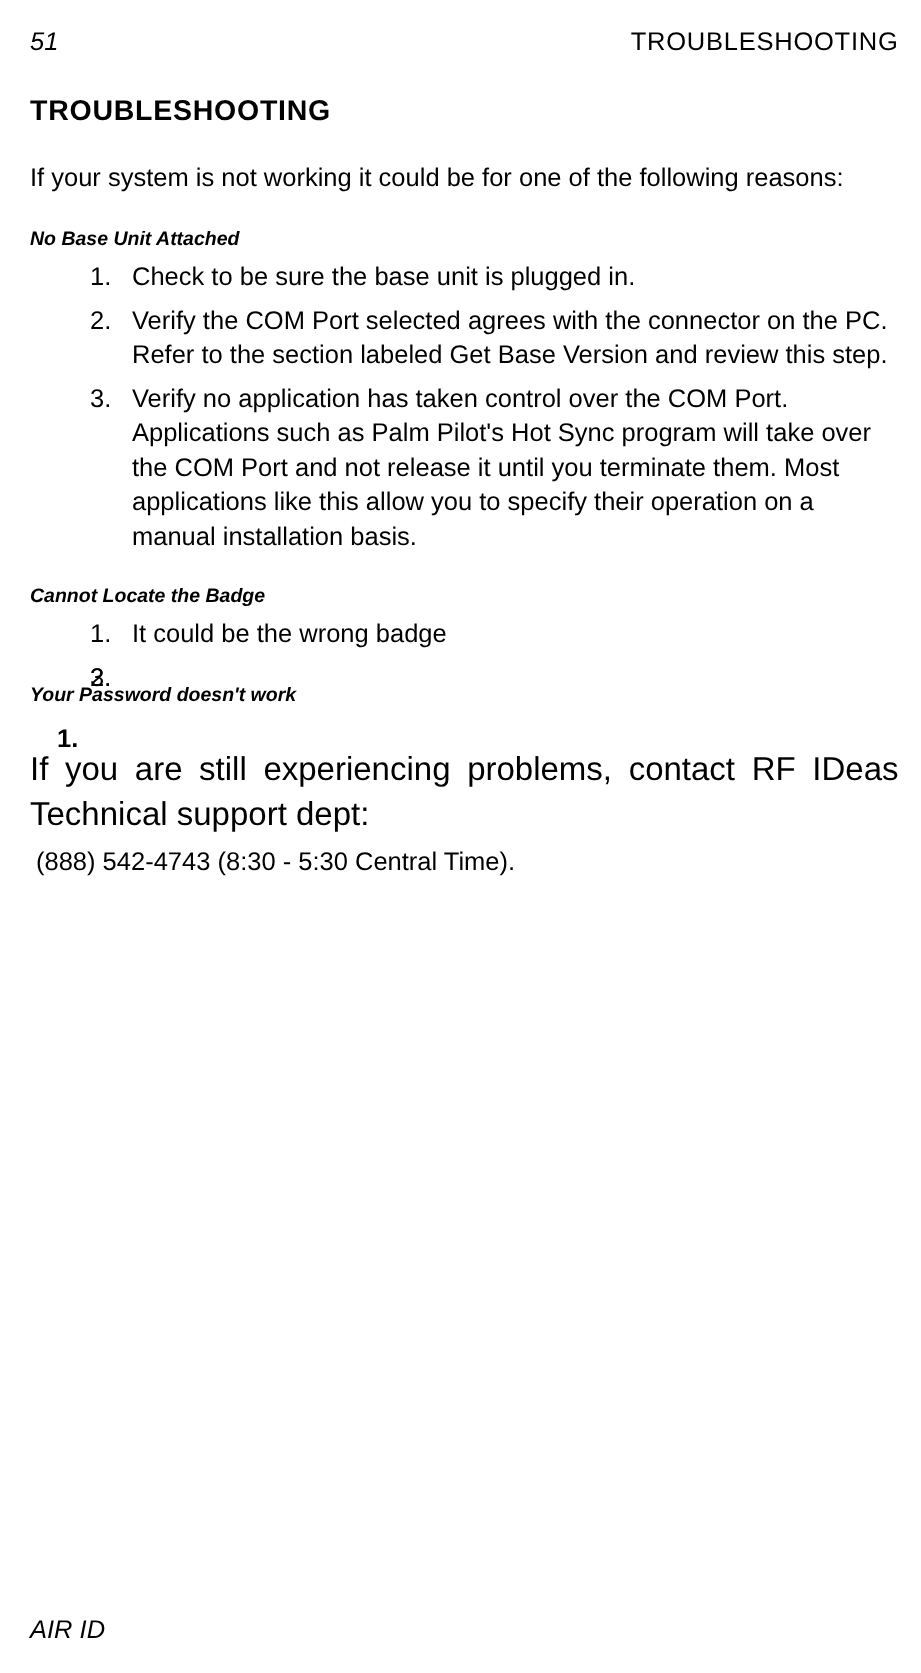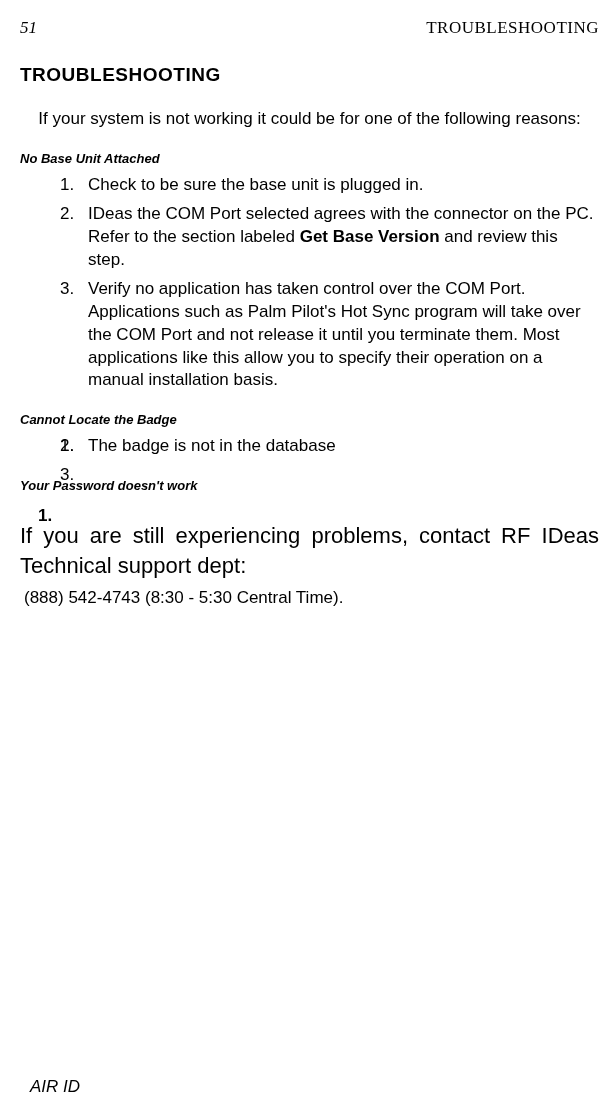--- a/index.html
+++ b/index.html
@@ -12,35 +12,33 @@
       padding: 18px 15px 18px 20px;
       position: relative;
     }
     .header-row {
       display: flex;
       justify-content: space-between;
       align-items: baseline;
       font-style: italic;
       font-size: 17px;
       margin-bottom: 26px;
-      font-family: Liberation Serif, serif;
     }
     .page-number { font-style: italic; }
     .header-title { font-style: normal; letter-spacing: 0.5px; }
     .main-title {
       font-size: 19px;
       font-weight: bold;
       letter-spacing: 0.5px;
       margin-bottom: 22px;
     }
     .intro {
       font-size: 17px;
       line-height: 1.35;
       margin-bottom: 20px;
-      text-align: center;
     }
     .section-title {
       font-size: 13px;
       font-weight: bold;
       font-style: italic;
       margin-bottom: 8px;
     }
     .section-title.spaced { margin-top: 16px; margin-bottom: 12px; }
     ol.list {
       list-style: none;
@@ -69,36 +67,36 @@
       line-height: 1.35;
       position: relative;
       padding-left: 28px;
     }
     ol.list2 li .num {
       position: absolute;
       left: 0;
       top: 0;
       font-weight: bold;
     }
-    .bold-inline { font-weight: bold; }
+    .bold-inline { font-weight: normal; }
     .closing {
       font-size: 22px;
       line-height: 1.35;
       margin-bottom: 6px;
       text-align: justify;
     }
     .phone {
       font-size: 17px;
       line-height: 1.35;
       padding-left: 4px;
     }
     .footer {
       position: absolute;
       bottom: 18px;
-      left: 30px;
+      left: 20px;
       font-style: italic;
       font-size: 17px;
     }
   </style>
 </head>
 <body>
 
 <div class="header-row">
   <span class="page-number">51</span>
   <span class="header-title">TROUBLESHOOTING</span>
@@ -109,36 +107,36 @@
 <div class="intro">If your system is not working it could be for one of the following reasons:</div>
 
 <div class="section-title">No Base Unit Attached</div>
 <ol class="list">
   <li>
     <span class="num">1.</span>
     <span>Check to be sure the base unit is plugged in.</span>
   </li>
   <li>
     <span class="num">2.</span>
-    <span>IDeas the COM Port selected agrees with the connector on the PC. Refer to the section labeled </span><span class="bold-inline">Get Base Version</span><span> and review this step.</span>
+    <span>Verify the COM Port selected agrees with the connector on the PC. Refer to the section labeled </span><span class="bold-inline">Get Base Version</span><span> and review this step.</span>
   </li>
   <li>
     <span class="num">3.</span>
     <span>Verify no application has taken control over the COM Port. Applications such as Palm Pilot's Hot Sync program will take over the COM Port and not release it until you terminate them.  Most applications like this allow you to specify their operation on a manual installation basis.</span>
   </li>
 </ol>
 
 <div class="section-title">Cannot Locate the Badge</div>
 <ol class="list">
   <li>
     <span class="num">1.</span>
+    <span>It could be the wrong badge</span>
   </li>
   <li>
     <span class="num">2.</span>
-    <span>The badge is not in the database</span>
   </li>
   <li>
     <span class="num">3.</span>
   </li>
 </ol>
 
 <div class="section-title spaced">Your Password doesn't work</div>
 <ol class="list2">
   <li>
     <span class="num">1.</span>

